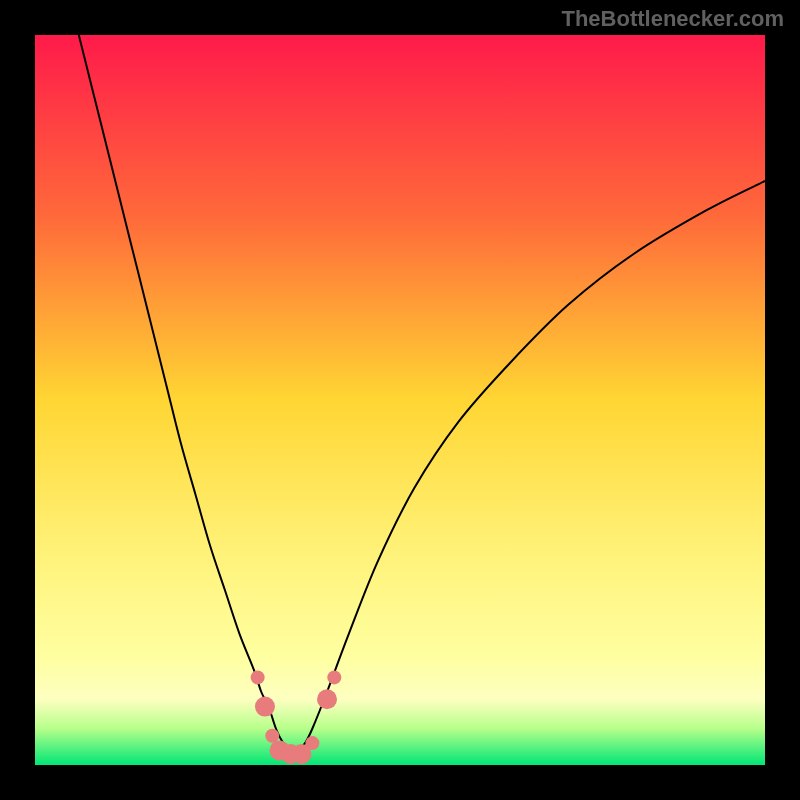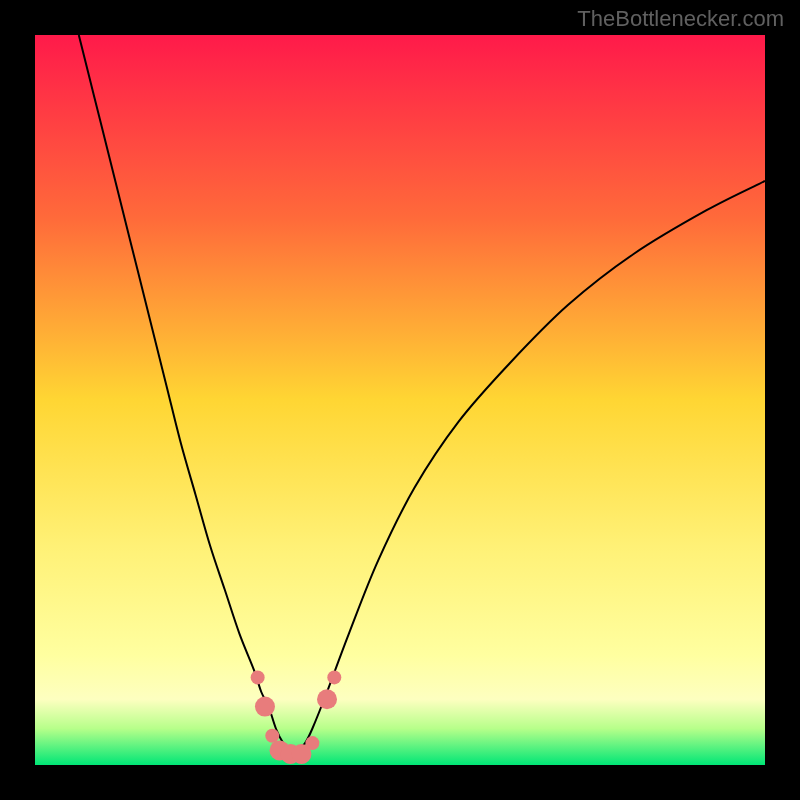--- a/index.html
+++ b/index.html
@@ -10,21 +10,21 @@
     background: #000;
     position: relative;
     font-family: Arial, sans-serif;
   }
   .watermark {
     position: absolute;
     top: 6px;
     right: 16px;
     color: #606060;
     font-size: 22px;
-    font-weight: 400;
+    font-weight: 700;
     z-index: 10;
   }
   .plot-area {
     position: absolute;
     left: 35px;
     top: 35px;
     width: 730px;
     height: 730px;
     overflow: hidden;
   }

